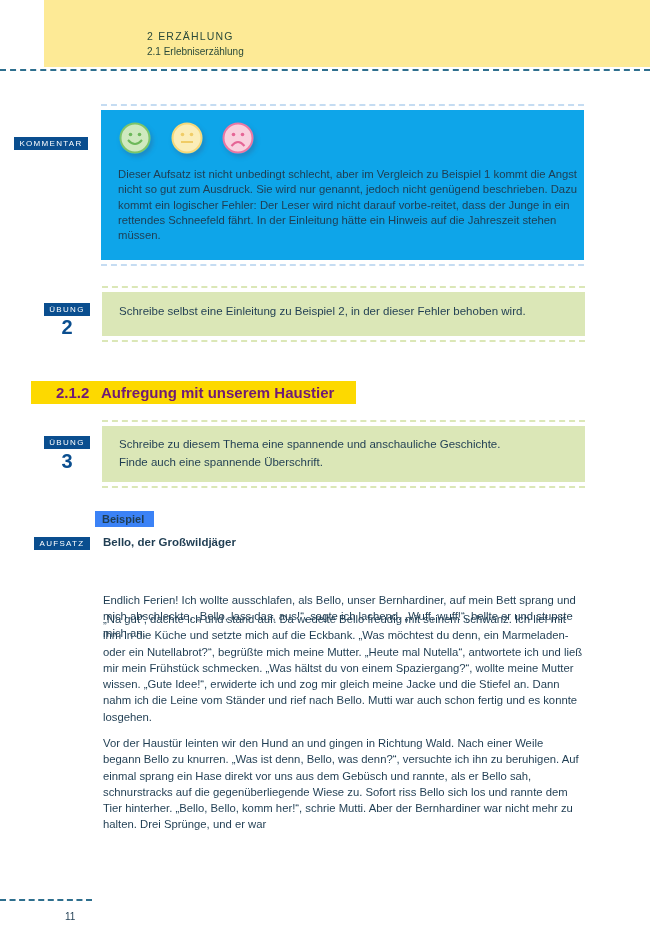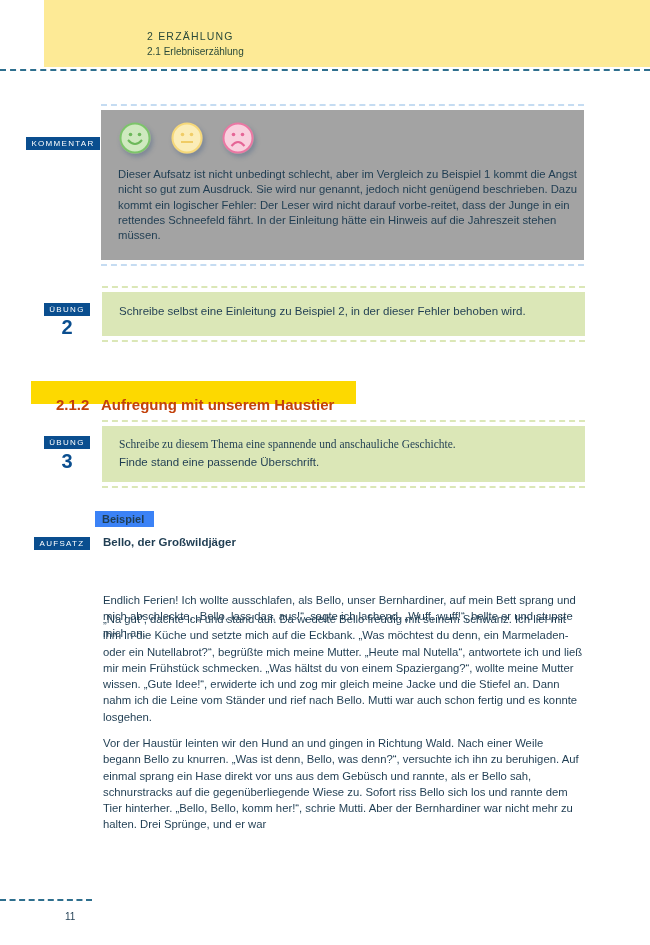--- a/index.html
+++ b/index.html
@@ -10,52 +10,52 @@
   .header-chapter { position: absolute; left: 103px; top: 30px; font-size: 10.5px; letter-spacing: 1.2px; color: #2a4a3a; }
   .header-section { position: absolute; left: 103px; top: 46px; font-size: 10px; color: #2a4a3a; }
   .header-rule { position: absolute; left: 0; top: 69px; width: 650px; height: 0; border-top: 2px dashed #2e6f8e; }
 
   .label-tag { position: absolute; height: 13px; background: #0a4e8f; color: #ffffff; font-size: 8px; letter-spacing: 1.3px; line-height: 13px; text-align: center; }
 
   .box { position: absolute; }
   .box::before, .box::after { content: ""; position: absolute; left: 0; right: 0; height: 0; }
   .box::before { top: -6px; border-top: 2px dashed var(--dash); }
   .box::after { bottom: -6px; border-top: 2px dashed var(--dash); }
-  .box-blue { background: #a3a3a3; padding-left: 31px; --dash: #c5dcf2; }
+  .box-blue { background: #0ea5e9; padding-left: 31px; --dash: #c5dcf2; }
   .box-green { background: #dbe7b7; --dash: #dbe7b7; }
 
   .comment-text { position: absolute; left: 17px; top: 57px; width: 460px; font-size: 11.3px; line-height: 15.3px; color: #1f3d52; }
 
   .smiley { position: absolute; width: 32px; height: 32px; border-radius: 50%; box-shadow: 2px 3px 4px rgba(60,90,130,0.35); }
   .smiley svg { width: 32px; height: 32px; display: block; }
 
   .exercise-num { position: absolute; width: 44px; text-align: center; font-size: 20px; font-weight: bold; color: #0a4e8f; }
   .exercise-text { position: absolute; left: 17px; font-size: 11.5px; line-height: 18px; color: #1f3d52; }
 
   .section-heading { position: absolute; left: 31px; top: 381px; width: 325px; height: 23px; background: #fdd900; }
-  .section-heading span { position: absolute; top: 15px; font-size: 15px; font-weight: bold; color: #c2410c; white-space: nowrap; }
+  .section-heading span { position: absolute; top: 3px; font-size: 15px; font-weight: bold; color: #701a75; white-space: nowrap; }
 
   .beispiel-tag { position: absolute; left: 95px; top: 511px; width: 59px; height: 16px; background: #3b82f6; font-size: 11px; font-weight: bold; color: #1f3d52; line-height: 16px; padding-left: 7px; }
 
   .essay-title { position: absolute; left: 103px; top: 536px; font-size: 11.5px; font-weight: bold; color: #1f3d52; }
   .essay-body { position: absolute; left: 103px; width: 480px; font-size: 11.3px; line-height: 16.3px; color: #1f3d52; }
 
   .footer-rule { position: absolute; left: 0; top: 899px; width: 92px; height: 0; border-top: 2px dashed #2e6f8e; }
   .page-number { position: absolute; left: 65px; top: 911px; font-size: 10px; color: #1f3d52; }
 </style>
 </head>
 <body>
 
 <div class="header-band">
   <div class="header-chapter">2 ERZÄHLUNG</div>
   <div class="header-section">2.1 Erlebniserzählung</div>
 </div>
 <div class="header-rule"></div>
 
-<div class="label-tag" style="left:14px; top:137px; width:74px;margin-left:12px;">KOMMENTAR</div>
+<div class="label-tag" style="left:14px; top:137px; width:74px;">KOMMENTAR</div>
 <div class="box box-blue" style="left:101px; top:110px; width:483px; height:150px;">
   <div class="smiley" style="left:18px; top:12px;">
     <svg viewBox="0 0 32 32">
         <circle cx="16" cy="16" r="14.5" fill="#cfe9bf" stroke="#7cc46a" stroke-width="2"></circle>
         <circle cx="11.5" cy="12.5" r="1.8" fill="#6cb85a"></circle>
         <circle cx="20.5" cy="12.5" r="1.8" fill="#6cb85a"></circle>
         <path d="M9 18 Q16 26 23 18" fill="none" stroke="#6cb85a" stroke-width="2"></path>
       </svg>
   </div>
   <div class="smiley" style="left:70px; top:12px;">
@@ -84,22 +84,22 @@
 </div>
 
 <div class="section-heading">
   <span style="left:25px;">2.1.2</span>
   <span style="left:70px;">Aufregung mit unserem Haustier</span>
 </div>
 
 <div class="label-tag" style="left:44px; top:436px; width:46px;">ÜBUNG</div>
 <div class="exercise-num" style="left:45px; top:450px;">3</div>
 <div class="box box-green" style="left:102px; top:426px; width:483px; height:56px;">
-  <div class="exercise-text" style="top:9px;font-family:Liberation Serif, serif;">Schreibe zu diesem Thema eine spannende und anschauliche Geschichte.</div>
-  <div class="exercise-text" style="top:27px;">Finde stand eine passende Überschrift.</div>
+  <div class="exercise-text" style="top:9px;">Schreibe zu diesem Thema eine spannende und anschauliche Geschichte.</div>
+  <div class="exercise-text" style="top:27px;">Finde auch eine spannende Überschrift.</div>
 </div>
 
 <div class="beispiel-tag">Beispiel</div>
 <div class="label-tag" style="left:34px; top:537px; width:56px;">AUFSATZ</div>
 <div class="essay-title">Bello, der Großwildjäger</div>
 <div class="essay-body" style="top:552px;margin-top:40px;">Endlich Ferien! Ich wollte ausschlafen, als Bello, unser Bernhardiner, auf mein Bett sprang und mich abschleckte. „Bello, lass das, aus!“, sagte ich lachend. „Wuff, wuff!“, bellte er und stupste mich an.</div>
 <div class="essay-body" style="top:611px;">„Na gut“, dachte ich und stand auf. Da wedelte Bello freudig mit seinem Schwanz. Ich lief mit ihm in die Küche und setzte mich auf die Eckbank. „Was möchtest du denn, ein Marmeladen- oder ein Nutellabrot?“, begrüßte mich meine Mutter. „Heute mal Nutella“, antwortete ich und ließ mir mein Frühstück schmecken. „Was hältst du von einem Spaziergang?“, wollte meine Mutter wissen. „Gute Idee!“, erwiderte ich und zog mir gleich meine Jacke und die Stiefel an. Dann nahm ich die Leine vom Ständer und rief nach Bello. Mutti war auch schon fertig und es konnte losgehen.</div>
 <div class="essay-body" style="top:735px;">Vor der Haustür leinten wir den Hund an und gingen in Richtung Wald. Nach einer Weile begann Bello zu knurren. „Was ist denn, Bello, was denn?“, versuchte ich ihn zu beruhigen. Auf einmal sprang ein Hase direkt vor uns aus dem Gebüsch und rannte, als er Bello sah, schnurstracks auf die gegenüberliegende Wiese zu. Sofort riss Bello sich los und rannte dem Tier hinterher. „Bello, Bello, komm her!“, schrie Mutti. Aber der Bernhardiner war nicht mehr zu halten. Drei Sprünge, und er war</div>
 
 <div class="footer-rule"></div>

